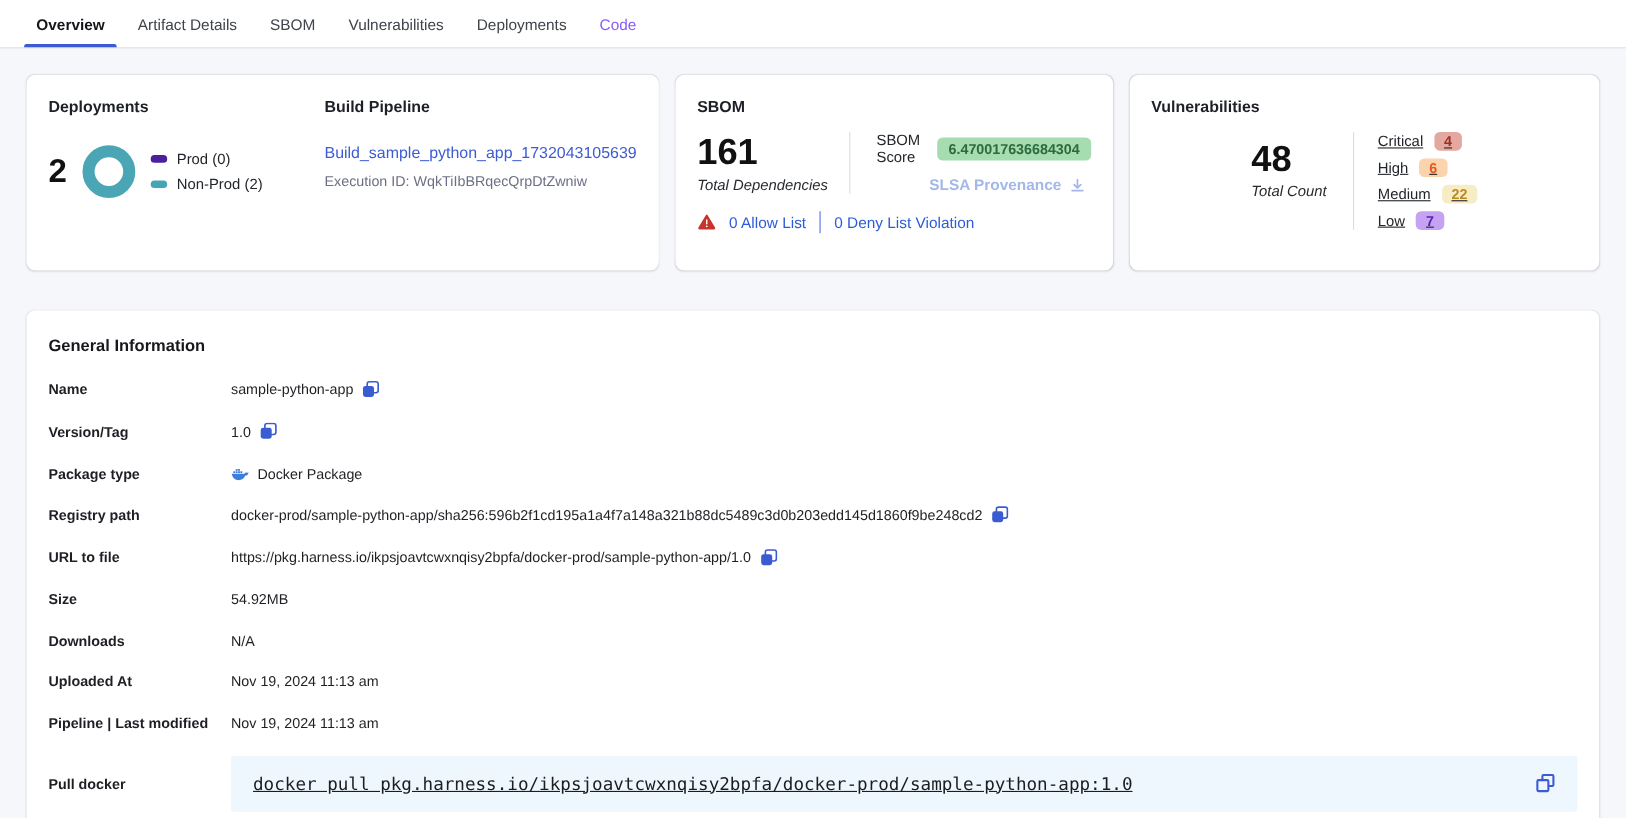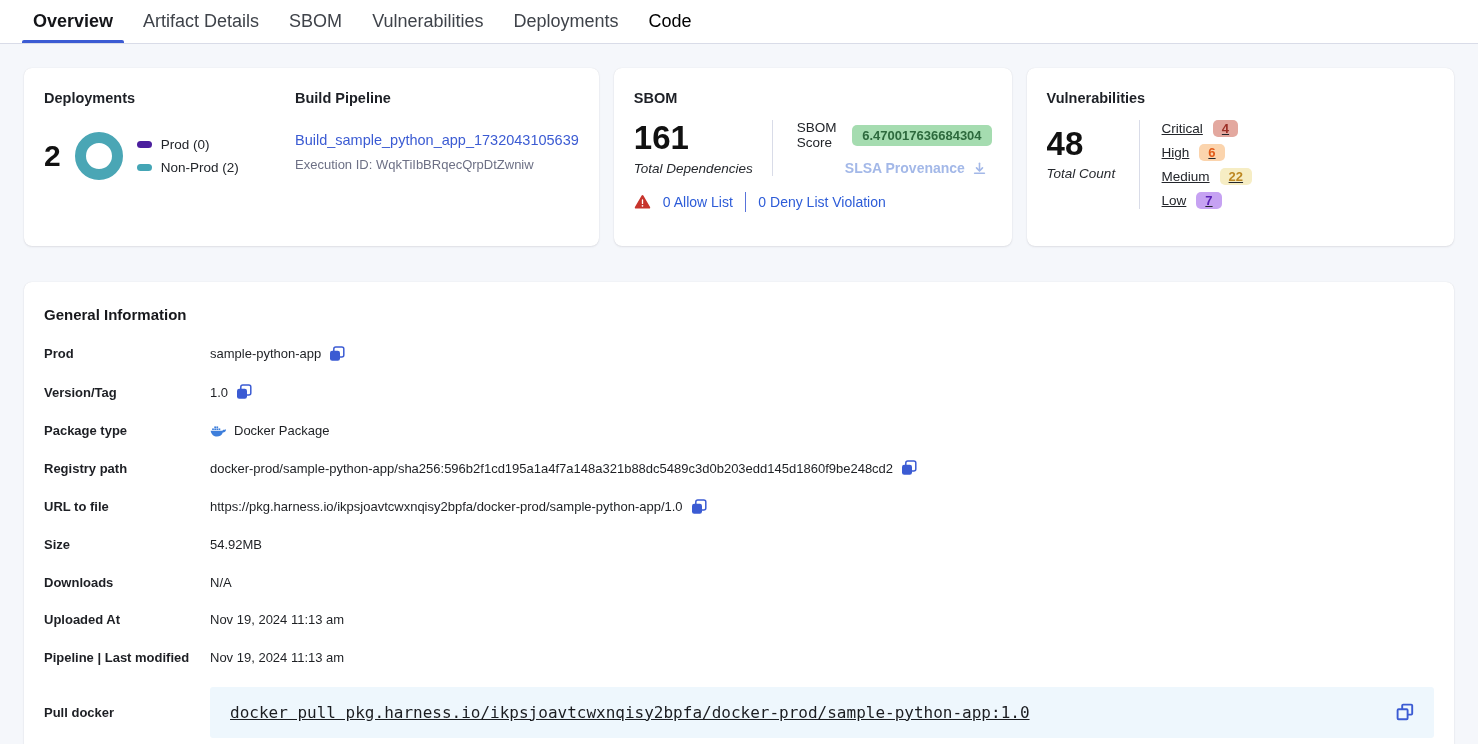--- a/index.html
+++ b/index.html
@@ -12,29 +12,29 @@
 
   
   .tabbar {
     height: 44px; background: #ffffff;
     border-bottom: 1px solid #d9dce8;
     display: flex; align-items: stretch;
     padding: 0 22px; gap: 8px;
   }
   .tab {
     display: flex; align-items: center;
-    padding: 0 11px; font-size: 18px; color: #3f434a;
+    padding: 0 11px; font-size: 14px; color: #3f434a;
     position: relative; cursor: pointer; white-space: nowrap; text-align: center;
   }
   .tab.active { font-weight: 700; color: #141519; }
   .tab.active::after {
     content: ""; position: absolute; left: 0; right: 0; bottom: 0;
     height: 3px; background: #3b5bd3; border-radius: 2px 2px 0 0;
   }
-  .tab.disabled { color: #000000; cursor: default; }
+  .tab.disabled { color: #8b5cf6; cursor: default; }
 
   
   .cards-row { display: flex; gap: 15px; padding: 24px 24px 12px 24px; }
   .card {
     background: #fff; border-radius: 8px;
     box-shadow: 0 0 1px rgba(40,41,61,.12), 0 1px 2px rgba(96,97,112,.14);
     padding: 22px 20px; height: 178px;
   }
   .card-title { font-size: 14.5px; font-weight: 700; color: #1d2026; }
 
@@ -71,21 +71,21 @@
     font-size: 13px; padding: 3px 10px; border-radius: 5px;
   }
   .slsa-row { display: flex; align-items: center; gap: 7px; padding-left: 48px; }
   .slsa-link { font-size: 14px; font-weight: 700; color: #a3b8e8; cursor: pointer; }
   .sbom-bottom { display: flex; align-items: center; gap: 12px; margin-top: 16px; }
   .blue-link { font-size: 14px; color: #2d5cd8; cursor: pointer; text-decoration: none; }
   .mini-vdiv { width: 1.5px; height: 20px; background: #3b5bd3; opacity: .85; }
 
   
   .card-vulns { width: 432px; }
-  .vuln-mid { display: flex; margin-top: 14px; }
+  .vuln-mid { display: flex; margin-top: 14px; justify-content: center; }
   .vuln-left { width: 92px; padding-top: 6px; }
   .sev-list { padding-left: 22px; display: flex; flex-direction: column; gap: 7px; }
   .sev-row { display: flex; align-items: center; gap: 10px; font-size: 13.5px; color: #22252a; text-decoration: underline; }
   .sev-badge { font-size: 13px; font-weight: 600; padding: 1px 9px; border-radius: 5px; }
   .sev-critical { background: #e3a89f; color: #9c2f26; }
   .sev-high     { background: #fbd4ad; color: #e25a18; }
   .sev-medium   { background: #f6edc4; color: #bd8722; }
   .sev-low      { background: #c6a2f2; color: #5b21b6; }
 
   
@@ -215,21 +215,21 @@
         </div>
       </div>
     </div>
   </section>
 </div>
 
 <section class="gi-card">
   <div class="gi-title">General Information</div>
 
   <div class="gi-row">
-    <div class="gi-label">Prod</div>
+    <div class="gi-label">Name</div>
     <div class="gi-value">
       <span>sample-python-app</span>
       <span class="copy-btn">
         <svg width="16" height="16" viewBox="0 0 16 16">
             <rect x="4.8" y="1" width="10" height="10" rx="2" fill="none" stroke="#3b5bd3" stroke-width="1.5"></rect>
             <rect x="1" y="4.8" width="10" height="10" rx="2.2" fill="#3b5bd3"></rect>
           </svg>
       </span>
     </div>
   </div>

